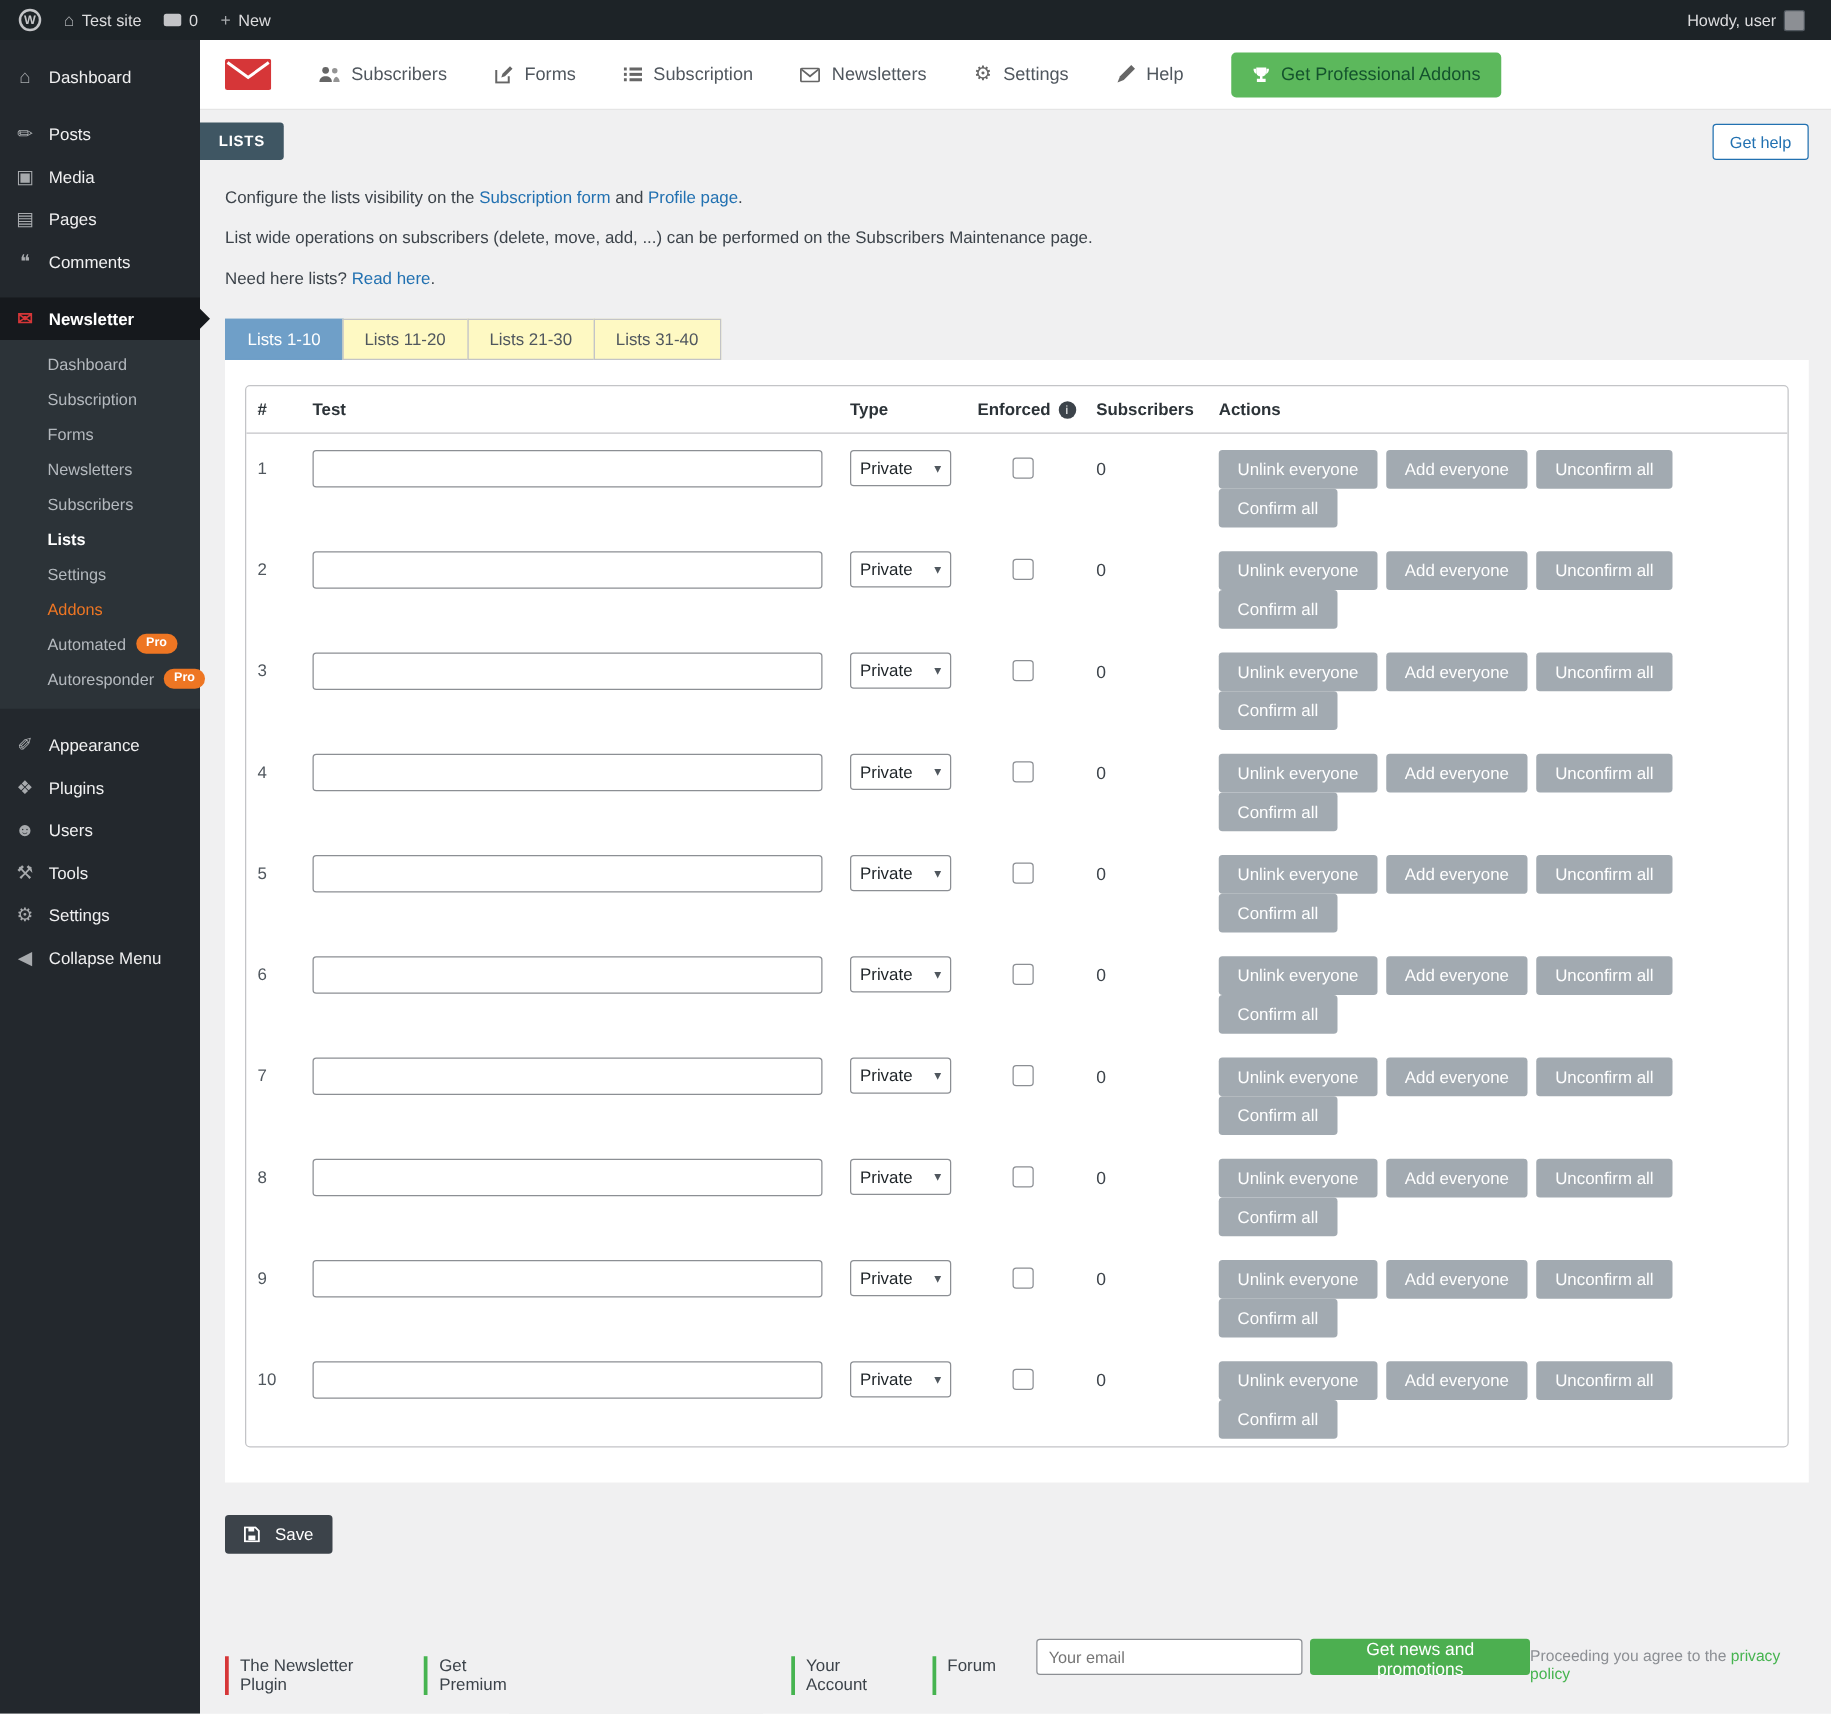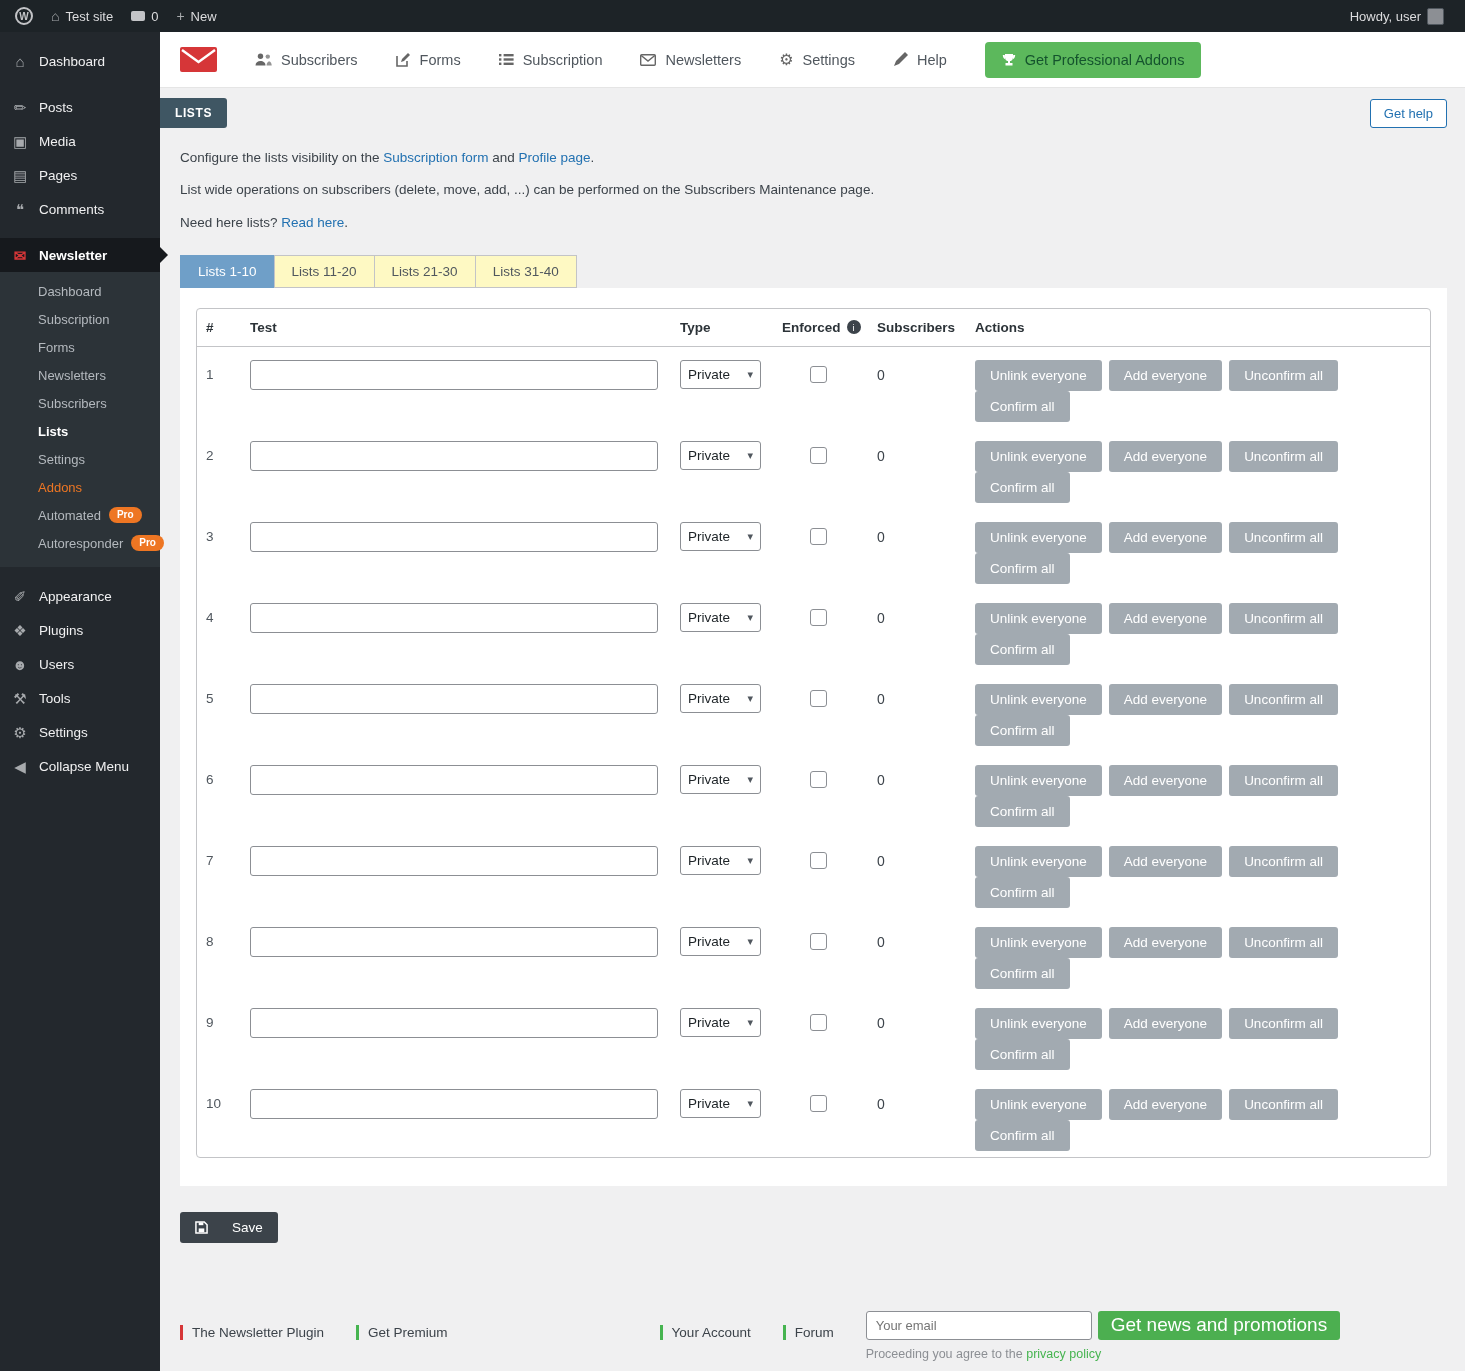--- a/index.html
+++ b/index.html
@@ -65,31 +65,31 @@
   .trow{height:81px;padding-top:13px;align-items:start}
   .c-num{padding-top:7px;color:#50575e}
   .name-input{width:408px;height:30px;border:1px solid #8c8f94;border-radius:3px;background:#fff;font-family:inherit;font-size:13px;padding:0 8px}
   .sel{display:inline-flex;align-items:center;justify-content:space-between;gap:6px;width:81px;height:29px;border:1px solid #8c8f94;border-radius:3px;background:#fff;padding:0 7px;font-size:13.5px;color:#1d2327;cursor:pointer}
   .arr{font-size:11px;color:#50575e}
   .cb{appearance:none;-webkit-appearance:none;width:17px;height:17px;border:1px solid #8c8f94;border-radius:3px;background:#fff;margin:6px 0 0 28px;cursor:pointer}
   .c-sub{padding-top:7px;font-size:14px}
   .gbtn{background:#a2aab1;color:#fff;border:none;border-radius:3px;height:31px;padding:0 15px;font-size:13.5px;font-family:inherit;margin-right:7px;cursor:pointer}
 
   
-  .save-btn{display:inline-flex;align-items:center;gap:24px;margin-top:26px;background:#3c434a;color:#fff;border:none;border-radius:3px;padding:8px 15px;font-size:13.5px;font-family:inherit;cursor:pointer}
+  .save-btn{display:inline-flex;align-items:center;gap:12px;margin-top:26px;background:#3c434a;color:#fff;border:none;border-radius:3px;padding:8px 15px;font-size:13.5px;font-family:inherit;cursor:pointer}
 
   
   .pfooter{display:flex;align-items:flex-start;margin-top:68px}
   .flinks{display:flex;margin-top:14px}
   .flink{border-left:3px solid #46b450;padding-left:9px;margin-right:32px;font-size:13.5px;color:#3c434a;cursor:pointer;line-height:1.15}
   .flink:nth-child(3){margin-left:180px}
-  .fright{display:flex;flex-direction:column;align-items:flex-start}
+  .fright{display:flex;flex-direction:row;align-items:flex-start}
   .subrow{display:flex;gap:6px}
   .email-input{width:226px;height:29px;border:1px solid #8c8f94;border-radius:3px;padding:0 9px;font-family:inherit;font-size:13px;background:#fff}
-  .news-btn{background:#4caf50;color:#fff;border:none;border-radius:3px;height:29px;padding:0 13px;font-size:19px;font-family:inherit;cursor:pointer}
+  .news-btn{background:#4caf50;color:#fff;border:none;border-radius:3px;height:29px;padding:0 13px;font-size:14px;font-family:inherit;cursor:pointer}
   .privacy{margin-top:7px;font-size:12.5px;color:#8c8f94}
   a.green{color:#46b450;text-decoration:none;cursor:pointer}
 </style>
 </head>
 <body>
 
 <div class="adminbar">
   <div class="ab-left">
     <span class="ab-item">
         <span class="wp-circle">W</span>

